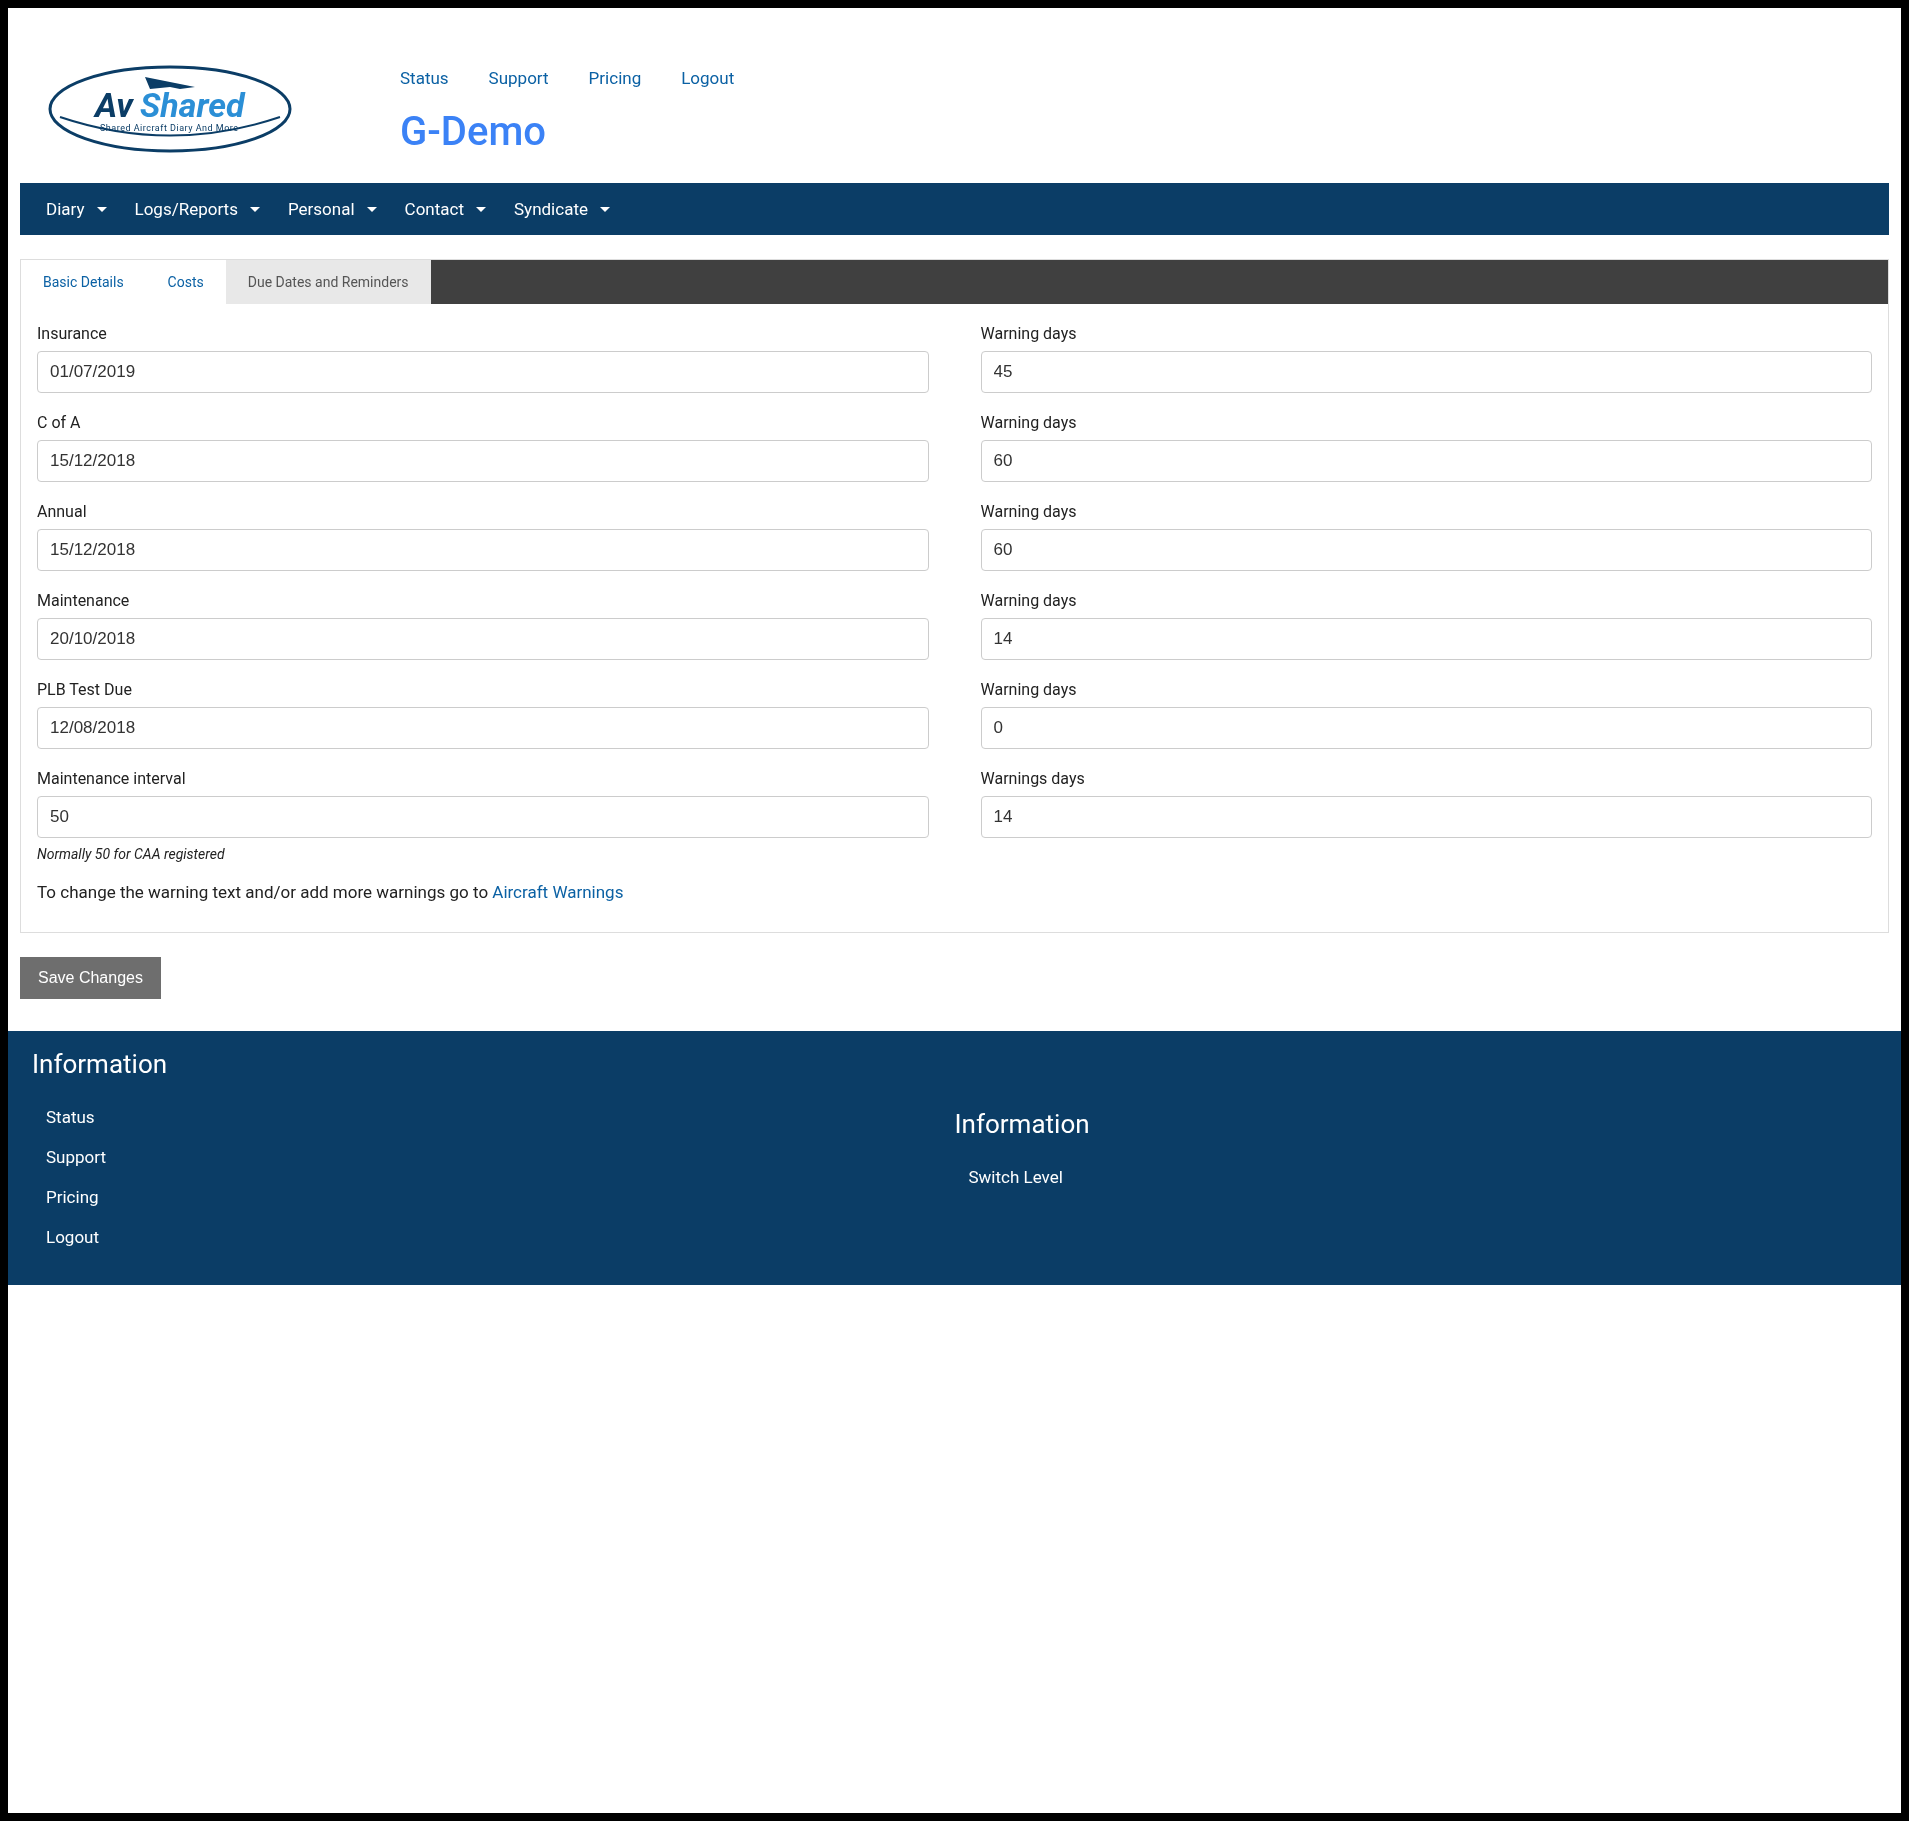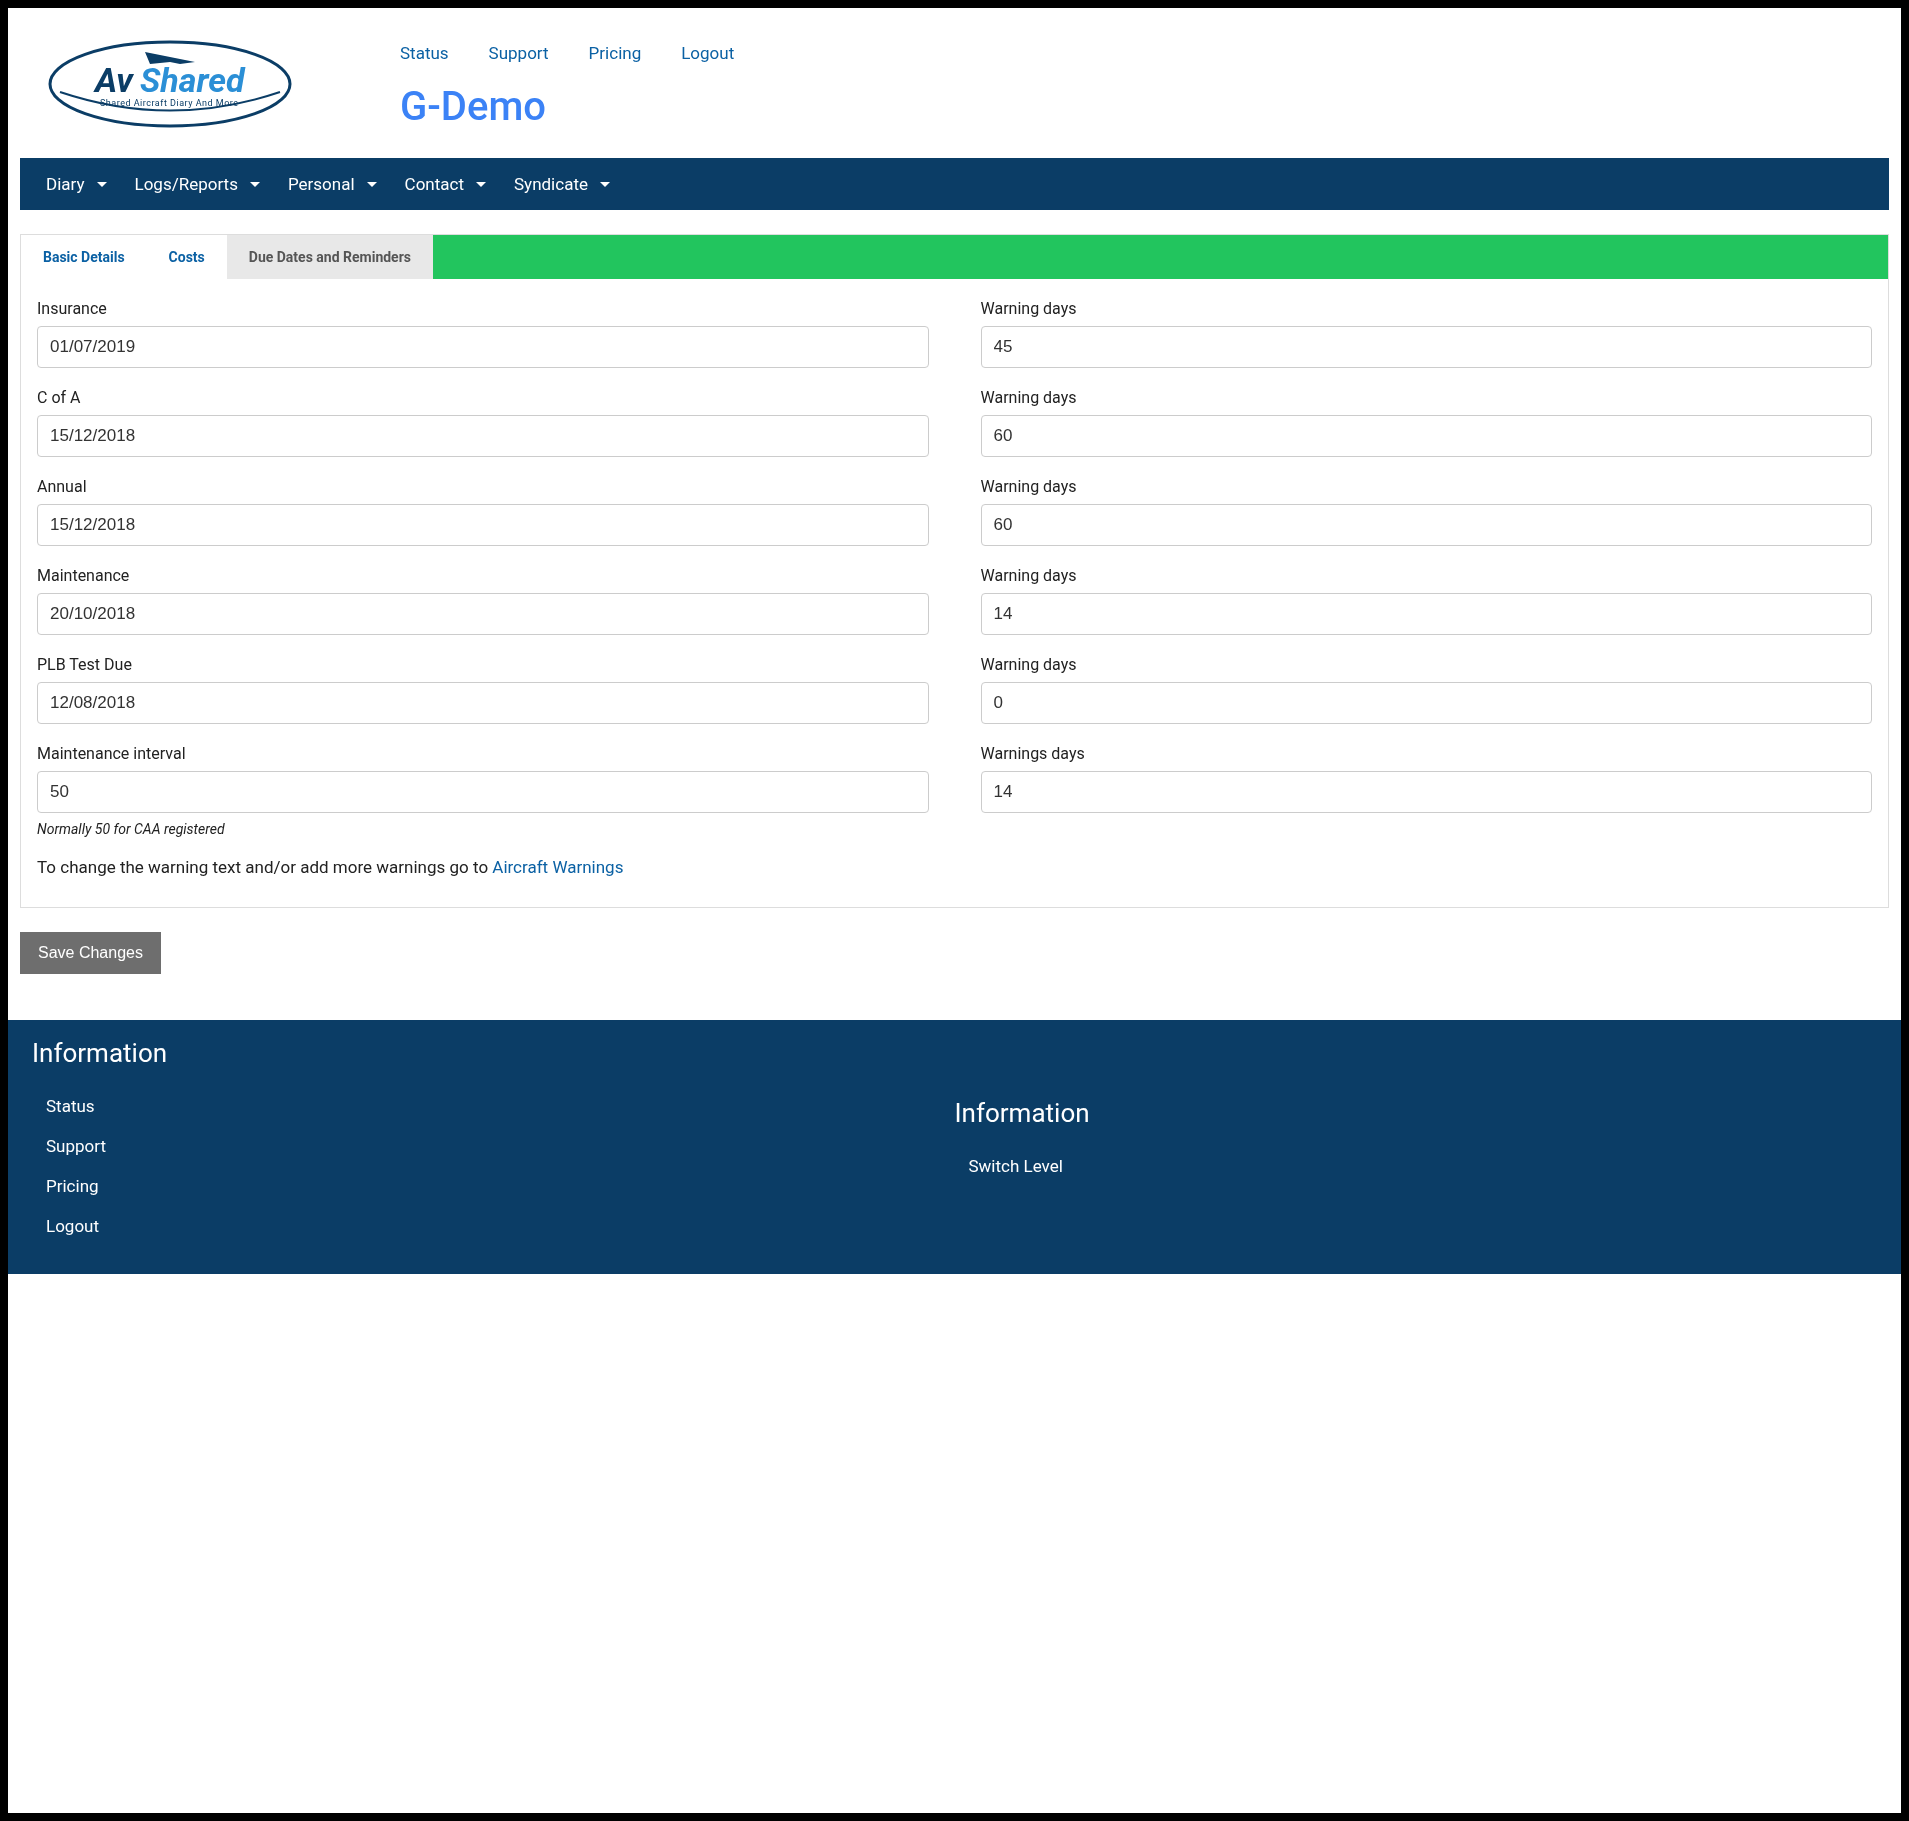--- a/index.html
+++ b/index.html
@@ -2,21 +2,21 @@
 <html><head>
 <meta charset="utf-8">
 <style>
 * { box-sizing: border-box; margin: 0; padding: 0; }
 body {
   font-family: -apple-system, BlinkMacSystemFont, "Segoe UI", Roboto, "Helvetica Neue", Arial, sans-serif;
   background: #fff;
   border: 8px solid #000;
   min-height: 100vh;
 }
-.container { padding: 16px 12px; }
+.container { padding: 2px 12px; margin-top: 39px; }
 .header-top {
   display: flex;
   align-items: center;
   padding: 10px 0 20px 0;
 }
 .logo {
   width: 360px;
   padding-left: 20px;
 }
 .logo svg { width: 280px; height: 100px; }
@@ -55,22 +55,21 @@
   width: 0; height: 0;
   border-left: 5px solid transparent;
   border-right: 5px solid transparent;
   border-top: 5px solid #fff;
 }
 .tabs {
   display: flex;
   border: 1px solid #ddd;
   border-bottom: none;
   margin-top: 24px;
-  background: #22c55e;
-  font-weight: bold;
+  background: #404040;
 }
 .tab {
   padding: 14px 22px;
   font-size: 14px;
   color: #0b61a4;
   cursor: pointer;
   background: #fff;
 }
 .tab.active {
   background: #e8e8e8;

